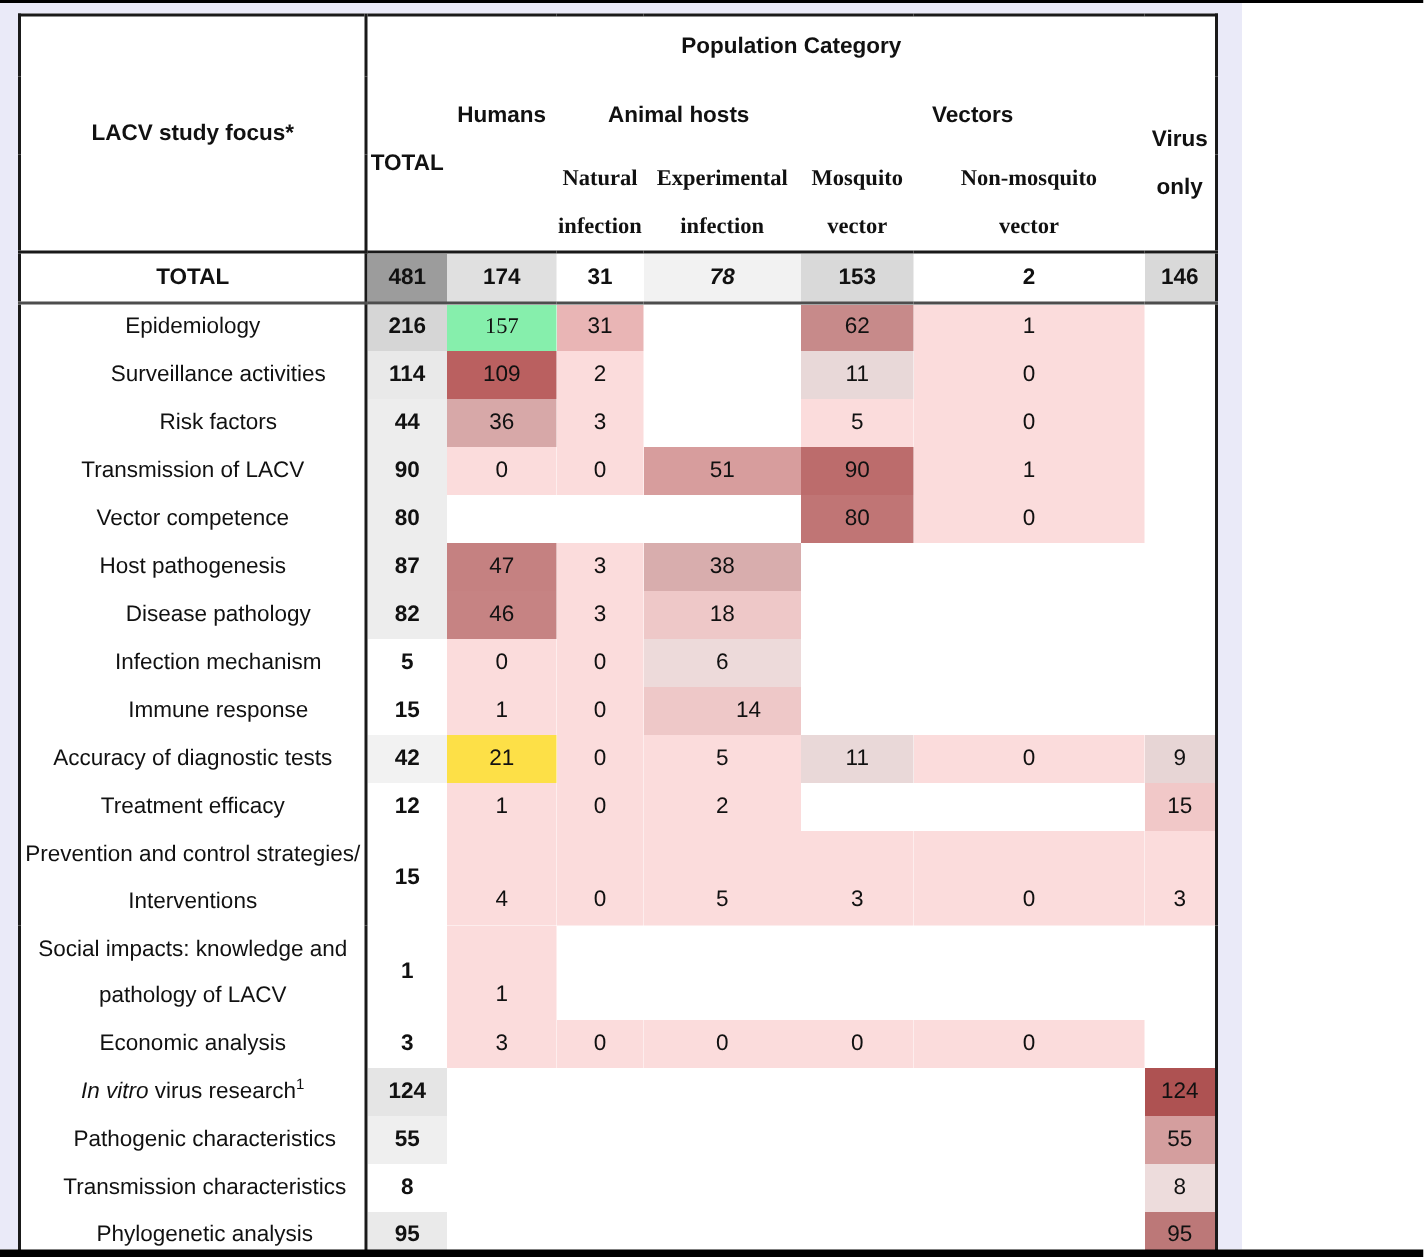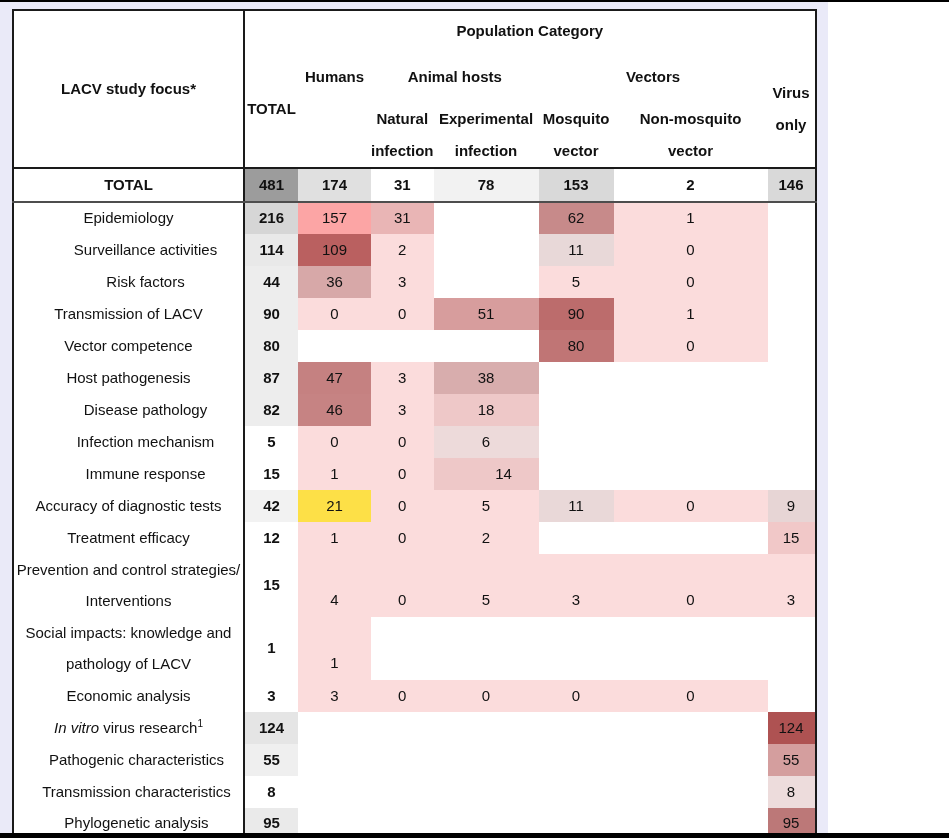--- a/index.html
+++ b/index.html
@@ -22,21 +22,21 @@
   }
   thead th { font-weight:bold; background:#fff; }
   thead th.hdr-bottom { border-bottom:2px solid #1a1a1a; }
 
   th.corner {
     text-align:left; vertical-align:bottom;
     padding:0 2px 22px 4px; border-right:2px solid #1a1a1a;
   }
   th.popcat { height:40px; vertical-align:top; padding-top:7px; }
   tr.group-row { height:52px; }
-  tr.sub-row  { height:65px; }
+  tr.sub-row  { height:65px;font-family:Liberation Serif, serif; }
   th.total-head { vertical-align:bottom; padding-bottom:20px; }
   th.virus-head { vertical-align:top; padding-top:3px; }
   th.twoline div { line-height:32px; }
 
   tbody tr { height:32px; }
   tbody tr.total-row { height:34px; }
   tbody tr.total-row td { border-bottom:2px solid #4d4d4d; font-weight:bold; }
   tbody tr.tall { height:63px;padding-left:24px; }
   td.lbl { text-align:left; padding-left:4px; border-right:2px solid #1a1a1a; background:#fff; }
   td.lbl.ind1 { padding-left:34px; }
@@ -99,29 +99,29 @@
             <div>vector</div>
           </th>
         </tr>
       </thead>
       <tbody id="tbody">
           <tr class="total-row">
             <td class="lbl">TOTAL</td>
             <td class="val totalcol" style="background: rgb(156, 156, 156);">481</td>
             <td class="val" style="background: rgb(224, 224, 224);">174</td>
             <td class="val">31</td>
-            <td class="val" style="background: rgb(242, 242, 242);">78</td>
+            <td class="val" style="background: rgb(242, 242, 242); font-style: italic;">78</td>
             <td class="val" style="background: rgb(217, 217, 217);">153</td>
             <td class="val">2</td>
             <td class="val" style="background: rgb(217, 217, 217);">146</td>
           </tr>
           <tr>
             <td class="lbl">Epidemiology</td>
             <td class="val totalcol" style="background: rgb(214, 214, 214);">216</td>
-            <td class="val" style="background: #fca5a5;">157</td>
+            <td class="val" style="background: #86efac; font-family: Liberation Serif, serif;">157</td>
             <td class="val" style="background: rgb(233, 181, 181);">31</td>
             <td class="val"></td>
             <td class="val" style="background: rgb(199, 138, 138);">62</td>
             <td class="val" style="background: rgb(251, 220, 220);">1</td>
             <td class="val"></td>
           </tr>
           <tr>
             <td class="lbl ind1">Surveillance activities</td>
             <td class="val totalcol" style="background: rgb(233, 233, 233);">114</td>
             <td class="val" style="background: rgb(186, 96, 96); margin-top: 17px;">109</td>

